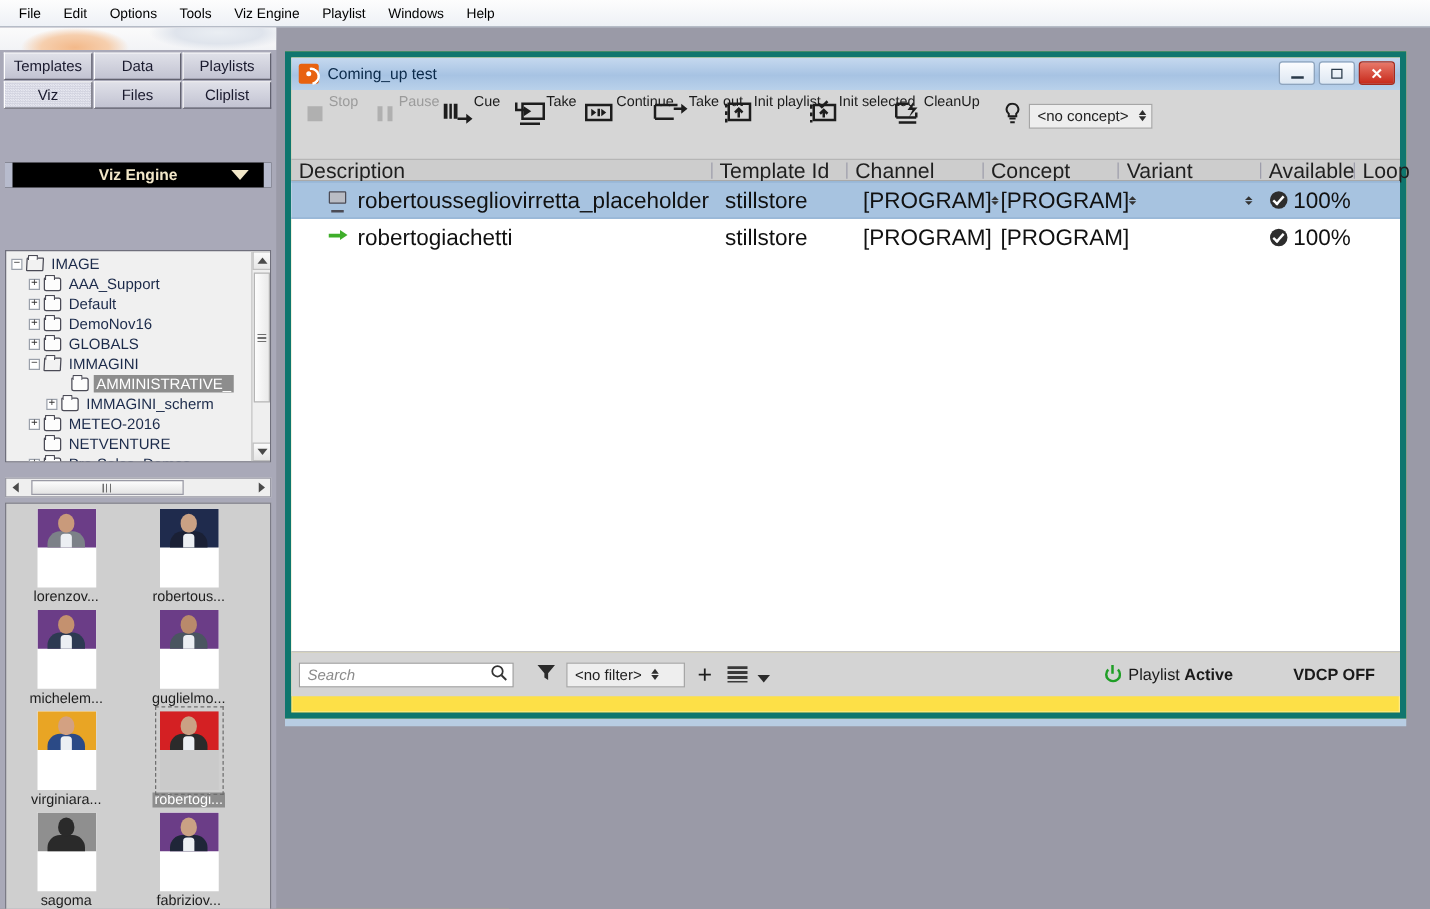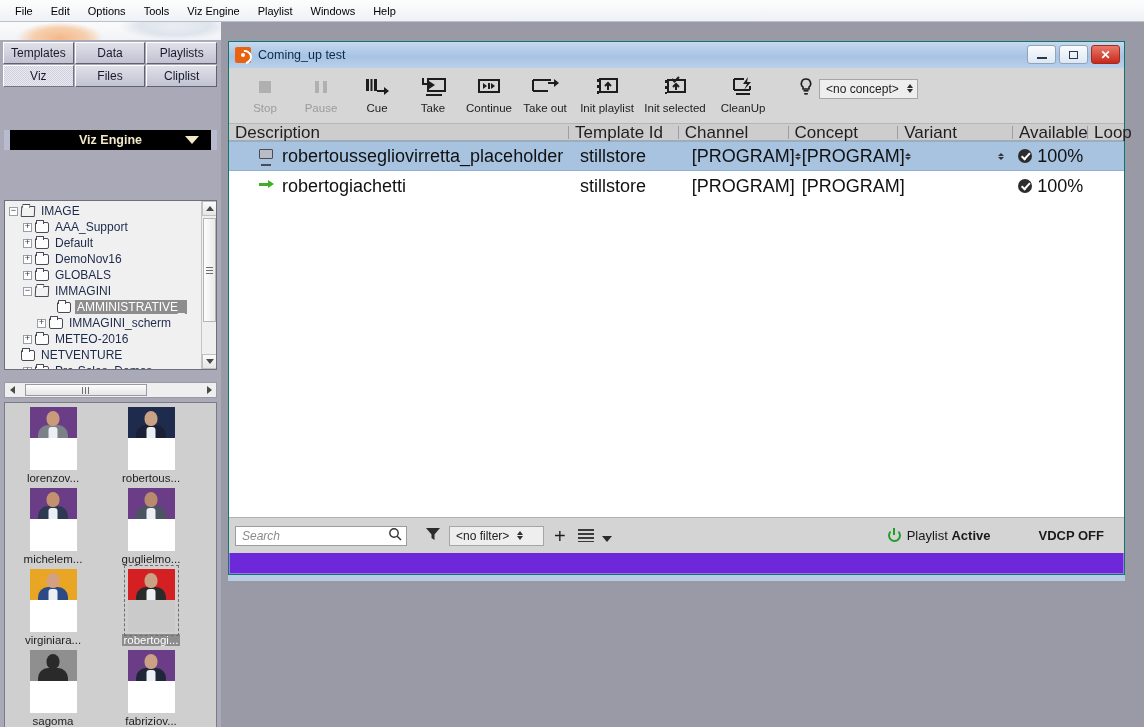--- a/index.html
+++ b/index.html
@@ -177,22 +177,22 @@
     width: 30px; height: 13px; border-radius: 10px 10px 0 0;
   }
   .ph .shirt {
     position: absolute; left: 50%; transform: translateX(-50%); bottom: 0;
     width: 9px; height: 11px; background: #eceff3; border-radius: 3px 3px 0 0;
   }
 
   
   .mainwin {
     position: absolute; top: 41px; left: 228px; width: 897px; height: 534px;
-    background: #6d28d9;
-    border: 1px solid #0f766e;
+    background: #fde047;
+    border: 5px solid #0f766e;
     box-shadow: 0 0 0 1px rgba(255,255,255,0.35) inset;
   }
   .titlebar {
     position: relative; height: 26px;
     background: linear-gradient(#c6d9ef, #a7c3e3 55%, #b9d1ea);
     display: flex; align-items: center; padding-left: 6px;
   }
   .appicon {
     width: 16px; height: 16px; background: #e8620f; border-radius: 2px;
     position: relative; flex: none; margin-right: 7px;
@@ -217,21 +217,21 @@
   .winbtn.close { background: linear-gradient(#e8796a, #c7291b); border-color: #a32a1d; color: #fff; font-size: 12px; font-weight: bold; }
   .wb-min { width: 10px; height: 2px; background: #2a3a4a; margin-top: 7px; }
   .wb-max { width: 9px; height: 8px; border: 1.5px solid #2a3a4a; }
 
   .toolbar {
     position: relative; height: 56px; background: #d6d6d6;
     border-bottom: 1px solid #b6b6b6; display: flex; align-items: flex-start;
     padding: 4px 0 0 8px;
   }
   .tbtn {
-    width: 56px; display: flex; flex-direction: column; align-items: center;
+    width: 56px; display: flex; flex-direction: row; 
     cursor: default; color: #1c1c1c;
   }
   .tbtn.disabled { color: #9b9b9b; }
   .tbtn .ic { height: 30px; display: flex; align-items: center; justify-content: center; }
   .tbtn .tl { font-size: 11.5px; white-space: nowrap; }
   .tbtn.wide { width: 68px; }
   .conceptwrap {
     display: flex; align-items: center; margin-left: 22px; margin-top: 6px;
   }
   .bulb { margin-right: 6px; }
@@ -386,21 +386,21 @@
           <div class="tnode" style="padding-left: 32px;">
             <span class="exp">+</span>
             <span class="folder"></span>
             <span class="lbl">IMMAGINI_scherm</span>
           </div>
           <div class="tnode" style="padding-left: 18px;">
             <span class="exp">+</span>
             <span class="folder"></span>
             <span class="lbl">METEO-2016</span>
           </div>
-          <div class="tnode" style="padding-left: 4px;">
+          <div class="tnode" style="padding-left: 18px;">
             <span class="expspace"></span>
             <span class="folder"></span>
             <span class="lbl">NETVENTURE</span>
           </div>
           <div class="tnode" style="padding-left: 18px;">
             <span class="exp">+</span>
             <span class="folder"></span>
             <span class="lbl">Pre-Sales_Demos</span>
           </div>
         </div>

